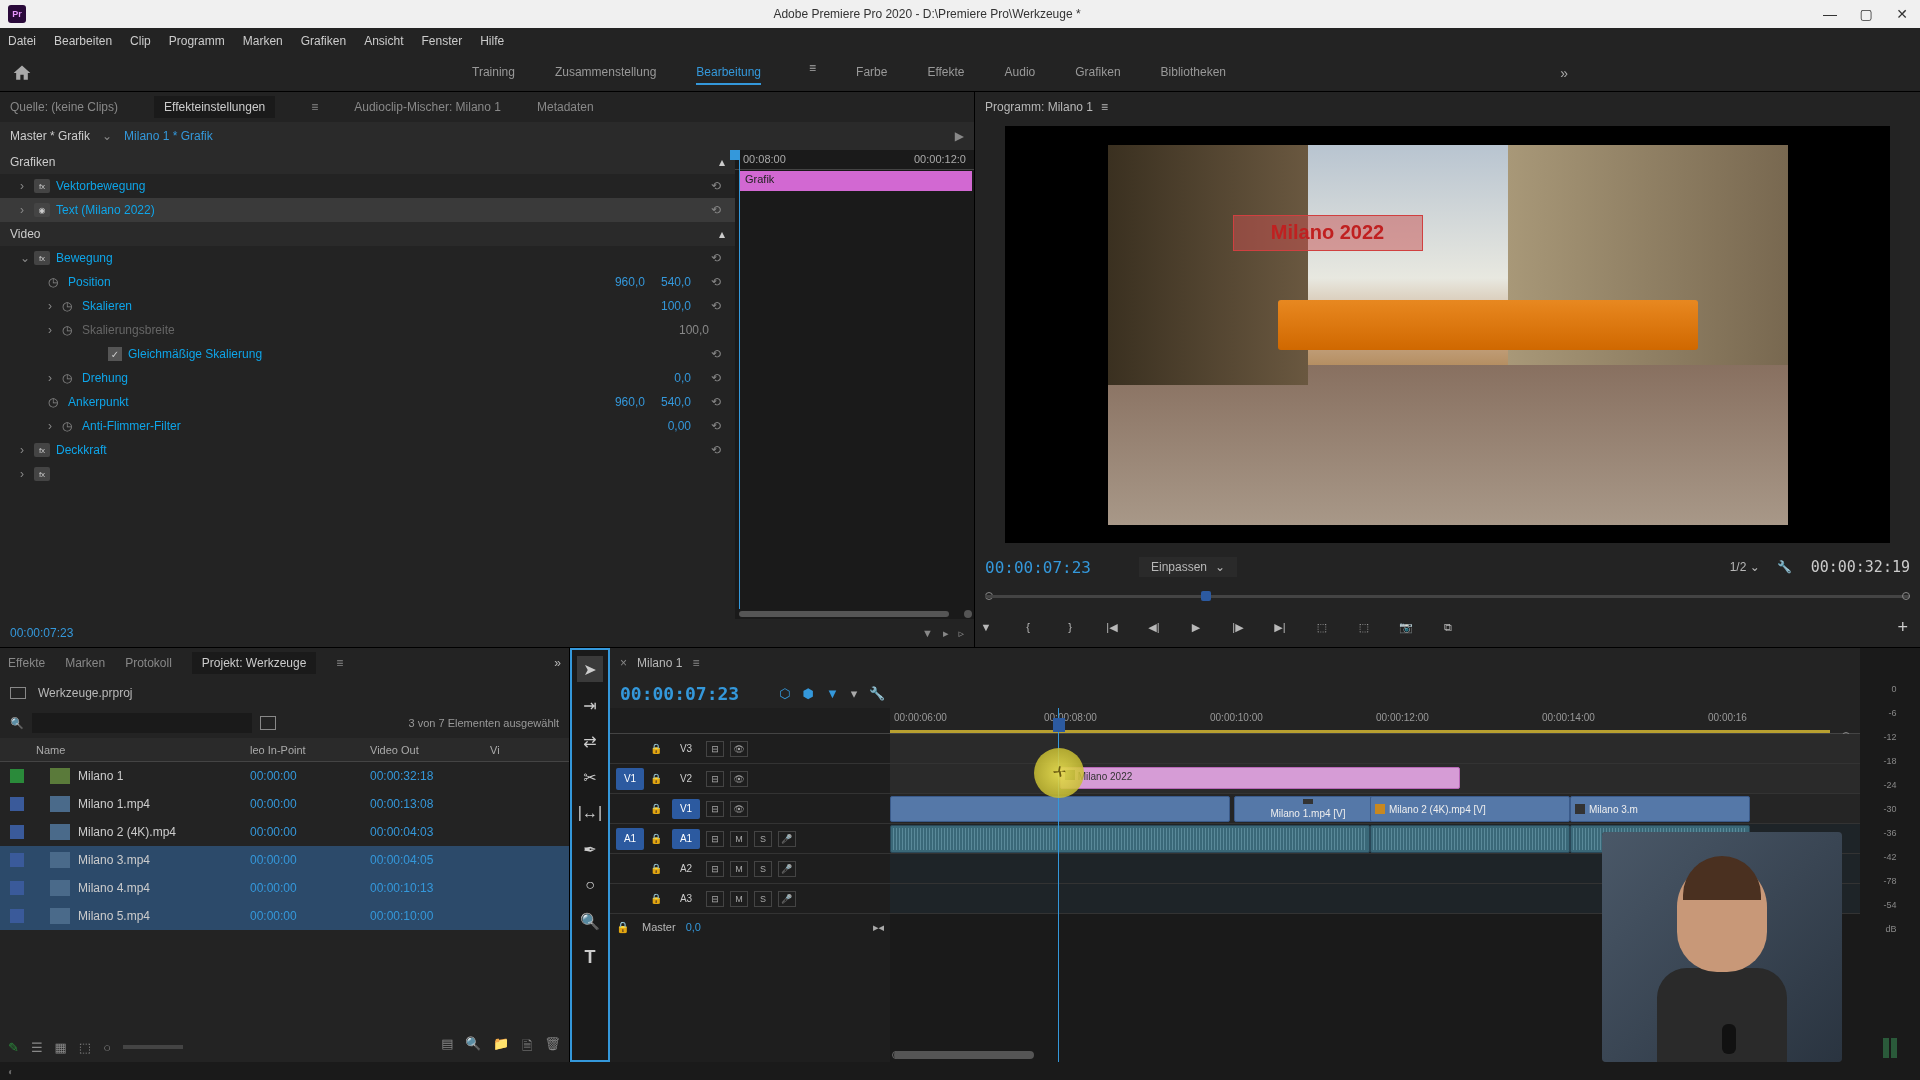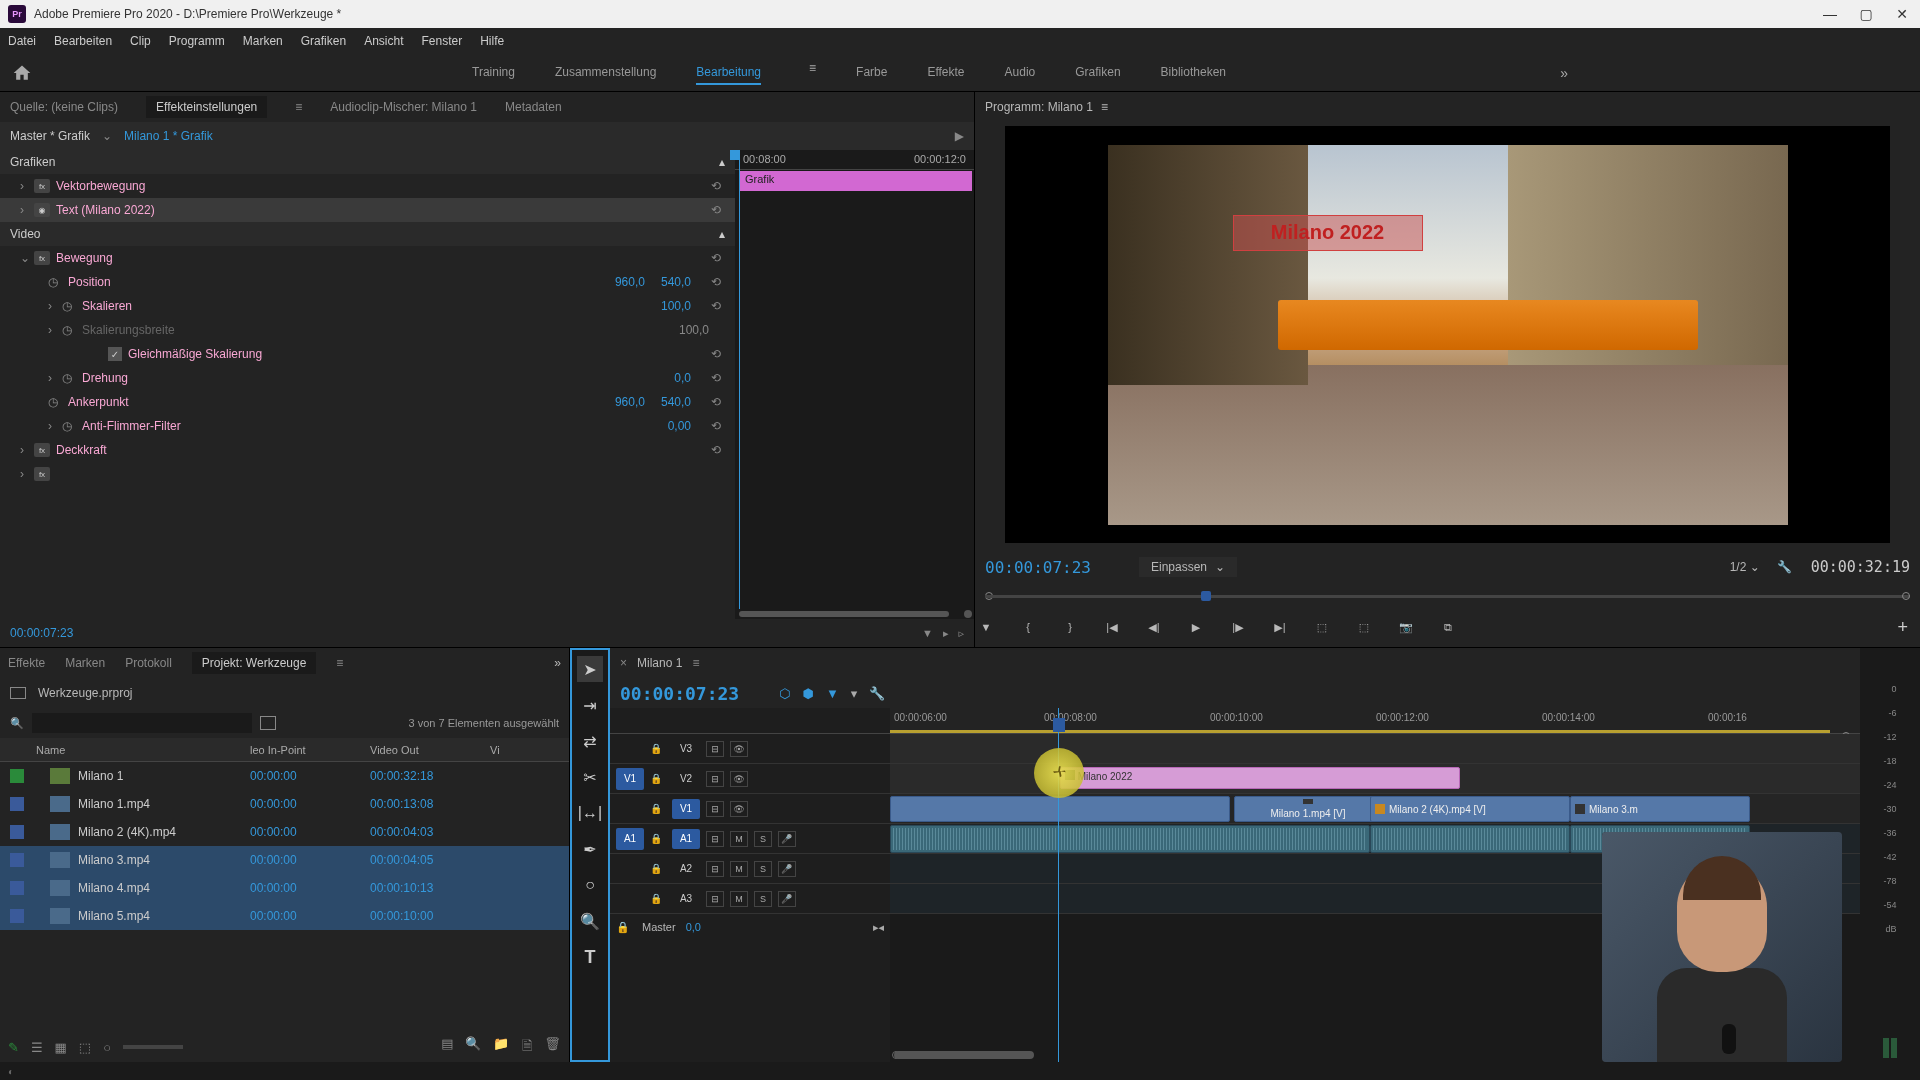--- a/index.html
+++ b/index.html
@@ -1,21 +1,21 @@
 <!DOCTYPE html>
 <html><head>
 <meta charset="utf-8">
 <style>
 * { margin: 0; padding: 0; box-sizing: border-box; font-family: 'Segoe UI', Arial, sans-serif; user-select: none; }
 body { background: #1e1e1e; color: #b8b8b8; font-size: 11px; width: 1920px; height: 1080px; overflow: hidden; }
 
 
 .title-bar { height: 28px; background: #f0f0f0; display: flex; align-items: center; padding: 0 8px; color: #333; }
 .title-bar .pr-icon { width: 18px; height: 18px; background: #2a0a3a; border-radius: 3px; display: flex; align-items: center; justify-content: center; color: #e896ff; font-weight: bold; font-size: 9px; margin-right: 8px; }
-.title-bar .title { flex: 1; font-size: 12px; }
+.title-bar .title { flex: 1; font-size: 12px; text-align: center; }
 .win-btns { display: flex; gap: 16px; }
 .win-btn { width: 20px; text-align: center; cursor: pointer; font-size: 14px; }
 
 
 .menu-bar { height: 26px; background: #232323; display: flex; align-items: center; padding: 0 8px; gap: 18px; font-size: 12px; }
 .menu-item { cursor: pointer; color: #ccc; }
 
 
 .workspace-bar { height: 38px; background: #232323; display: flex; align-items: center; padding: 0 12px; border-bottom: 1px solid #000; }
 .home-icon { width: 20px; height: 20px; fill: #aaa; cursor: pointer; }
@@ -23,42 +23,42 @@
 .workspace-tab { cursor: pointer; color: #999; padding: 4px 0; }
 .workspace-tab.active { color: #3498db; border-bottom: 2px solid #3498db; }
 .ws-menu { margin-left: 8px; color: #aaa; cursor: pointer; }
 .ws-more { margin-left: auto; margin-right: 340px; color: #aaa; cursor: pointer; font-size: 14px; }
 
 
 .main { display: flex; height: calc(100% - 28px - 26px - 38px - 18px); }
 
 
 .source-panel { height: 555px; background: #232323; display: flex; flex-direction: column; border-right: 1px solid #000; }
-.panel-tabs { height: 30px; display: flex; align-items: center; padding: 0 10px; gap: 28px; background: #232323; font-size: 12px; }
+.panel-tabs { height: 30px; display: flex; align-items: center; padding: 0 10px; gap: 36px; background: #232323; font-size: 12px; }
 .panel-tab { cursor: pointer; color: #888; }
 .panel-tab.active { background: #1a1a1a; padding: 4px 10px; color: #ccc; }
 .panel-menu { color: #888; cursor: pointer; }
 
 
 .effect-header { height: 28px; display: flex; align-items: center; padding: 0 10px; gap: 12px; background: #2a2a2a; font-size: 12px; }
 .effect-master { color: #ccc; }
 .effect-dropdown { color: #888; cursor: pointer; }
 .effect-clip { color: #3498db; cursor: pointer; }
 
 .effect-body { flex: 1; display: flex; overflow: hidden; }
 .effect-props { width: 735px; background: #232323; overflow-y: auto; }
 .effect-timeline { flex: 1; background: #1a1a1a; position: relative; }
 
 .prop-group-header { height: 24px; display: flex; align-items: center; padding: 0 10px; background: #2a2a2a; font-size: 12px; color: #ccc; }
 .prop-group-header .arrow { margin-left: auto; cursor: pointer; }
 .prop-row { height: 24px; display: flex; align-items: center; padding: 0 10px 0 20px; font-size: 12px; }
 .prop-row.selected { background: #3a3a3a; }
 .prop-expand { width: 14px; color: #888; cursor: pointer; }
 .fx-badge { width: 16px; height: 14px; background: #444; border-radius: 2px; font-size: 8px; display: flex; align-items: center; justify-content: center; margin-right: 6px; cursor: pointer; color: #ccc; }
-.prop-name { flex: 1; color: #f9a8d4; }
+.prop-name { flex: 1; color: #0ea5e9; }
 .prop-stopwatch { width: 14px; margin-right: 6px; color: #888; cursor: pointer; }
 .prop-value { color: #3498db; cursor: pointer; margin-right: 16px; }
 .prop-value.grey { color: #888; }
 .prop-reset { width: 18px; text-align: center; color: #888; cursor: pointer; }
 .prop-sub { padding-left: 48px; }
 .prop-checkbox { width: 14px; height: 14px; background: #555; display: inline-flex; align-items: center; justify-content: center; margin-right: 6px; cursor: pointer; font-size: 10px; color: #ccc; }
 
 .et-ruler { height: 20px; position: relative; border-bottom: 1px solid #444; }
 .et-time-start { position: absolute; left: 8px; top: 3px; font-size: 11px; color: #aaa; }
 .et-time-end { position: absolute; right: 8px; top: 3px; font-size: 11px; color: #aaa; }

